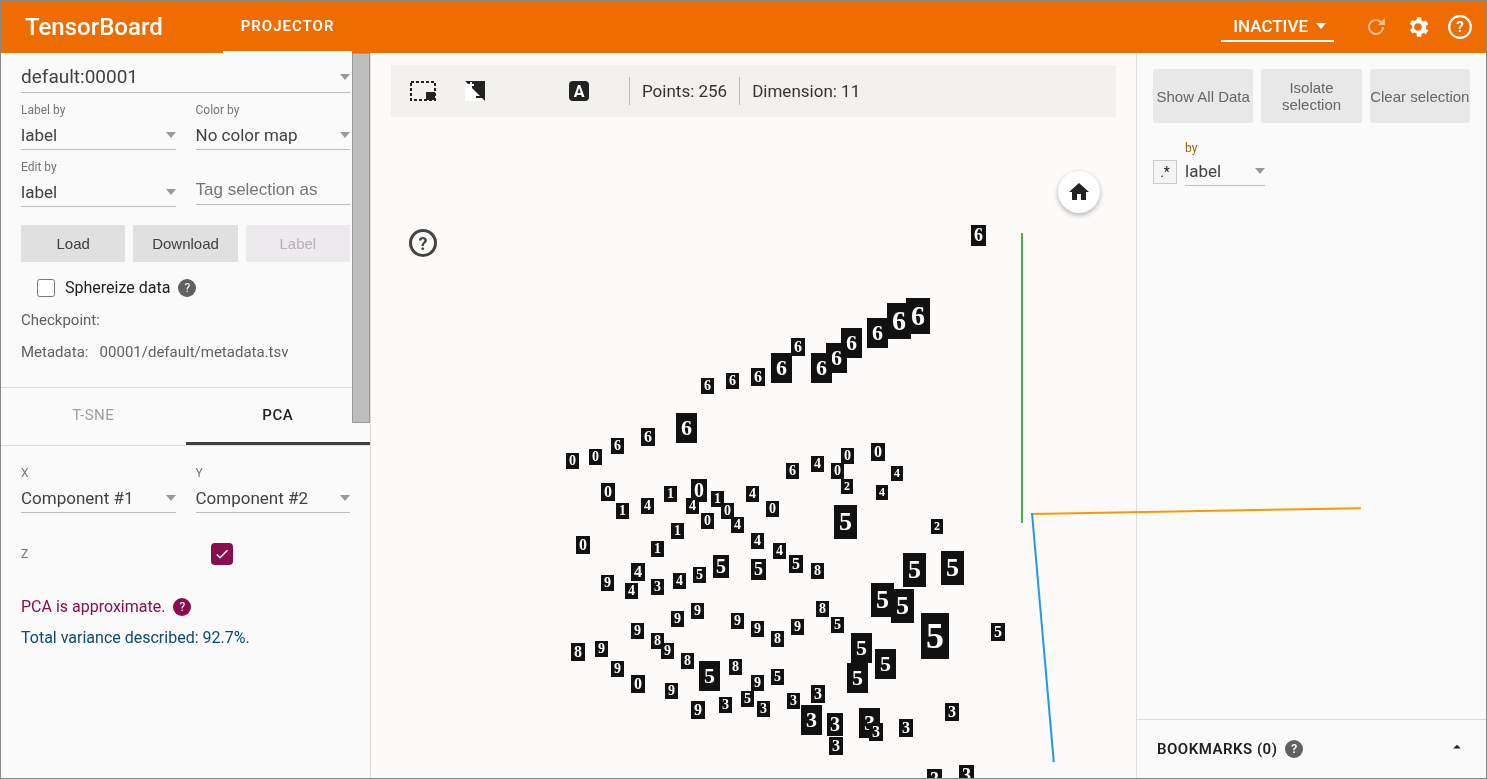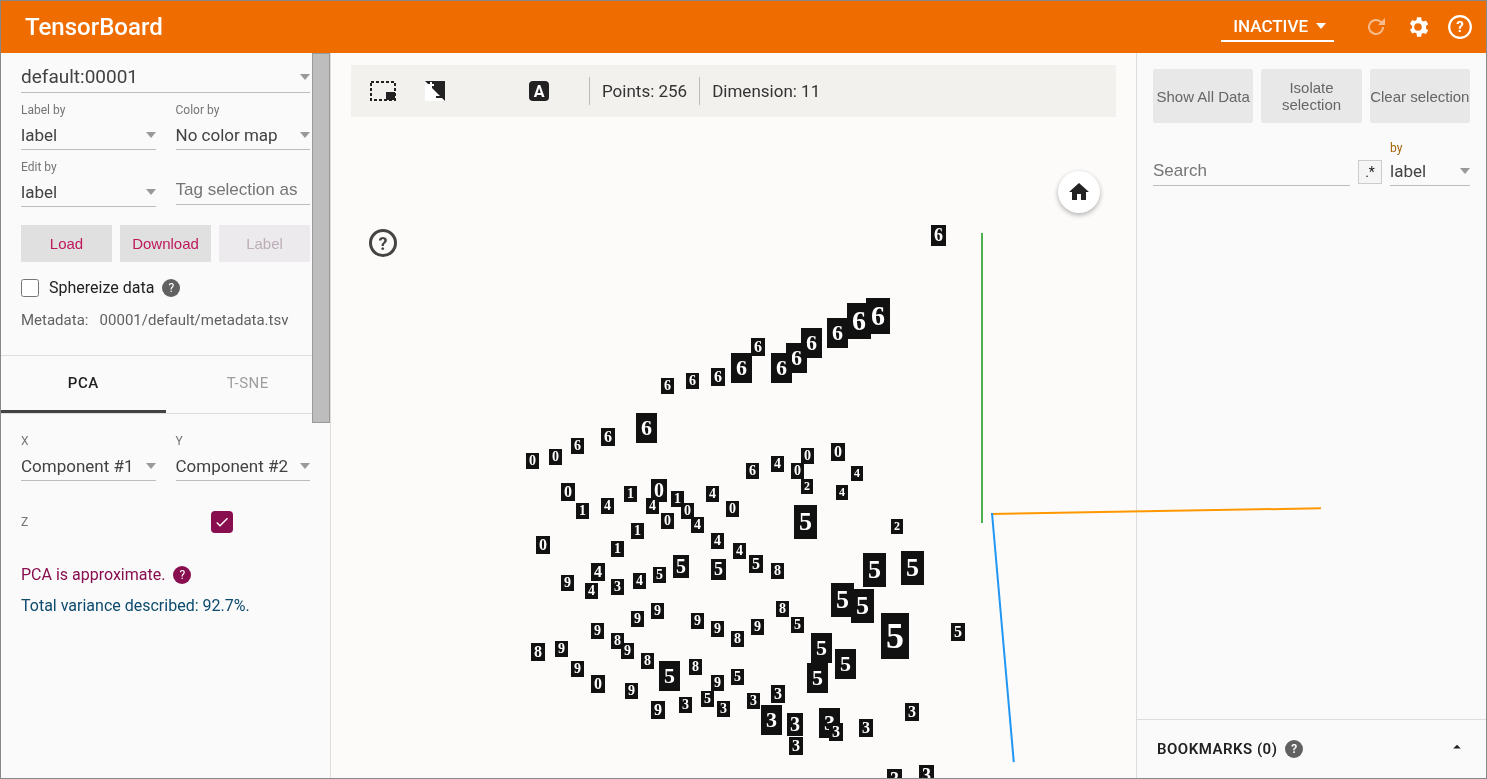--- a/index.html
+++ b/index.html
@@ -6,32 +6,32 @@
 body { font-family: Roboto, Arial, sans-serif; font-size: 14px; color: #212121; background: #fff; width: 1487px; height: 779px; overflow: hidden; border: 1px solid #888; }
 .header { background: #ef6c00; height: 52px; display: flex; align-items: center; padding: 0 12px 0 24px; color: #fff; }
 .header-title { font-size: 24px; font-weight: 500; margin-right: 60px; }
 .header-tab { font-size: 15px; font-weight: 600; letter-spacing: 1px; padding: 16px 18px; border-bottom: 3px solid #fff; }
 .header-spacer { flex: 1; }
 .status-select { display: flex; align-items: center; font-size: 17px; font-weight: 500; border-bottom: 2px solid #fff; padding: 4px 8px 4px 12px; margin-right: 14px; cursor: pointer; }
 .header-icon { width: 28px; height: 28px; display: flex; align-items: center; justify-content: center; margin-left: 14px; cursor: pointer; }
 .header-icon svg { fill: #fff; }
 .reload-icon svg { fill: rgba(255,255,255,0.55); }
 .main { display: flex; height: calc(100% - 52px); }
-.left { width: 330px; background: #fafafa; display: flex; flex-direction: column; position: relative; border-right: 1px solid #ddd; }
+.left { width: 370px; background: #fafafa; display: flex; flex-direction: column; position: relative; border-right: 1px solid #ddd; }
 .scroll-dark { position: absolute; right: 0; top: 0; width: 18px; height: 370px; background: #bdbdbd; border: 1px solid #999; }
 .left-content { padding: 8px 20px; overflow: hidden; }
 .row { display: flex; gap: 20px; margin-top: 10px; }
 .field { flex: 1; }
 .field-label { font-size: 12px; color: #757575; margin-bottom: 4px; }
 .field-value { font-size: 17px; color: #424242; border-bottom: 1px solid #bdbdbd; padding: 4px 0; display: flex; align-items: center; justify-content: space-between; cursor: pointer; }
 .input-line { font-size: 17px; color: #9e9e9e; border: none; border-bottom: 1px solid #bdbdbd; padding: 4px 0; background: transparent; width: 100%; outline: none; }
 .btn-row { display: flex; gap: 8px; margin-top: 18px; }
-.btn-gray { flex: 1; background: #e0e0e0; border: none; padding: 10px 0; font-size: 15px; color: #be185d; cursor: pointer; }
+.btn-gray { flex: 1; background: #e0e0e0; border: none; padding: 10px 0; font-size: 15px; color: #404040; cursor: pointer; }
 .btn-gray.disabled { background: #eceaec; color: #bcaeb8; }
-.check-row { display: flex; align-items: center; margin-top: 16px; font-size: 16px; }
+.check-row { display: flex; align-items: center; margin-top: 16px; font-size: 16px; margin-left: 16px; }
 .check-row input { width: 18px; height: 18px; margin-right: 10px; }
 .help-dot { display: inline-flex; width: 18px; height: 18px; border-radius: 50%; background: #616161; color: #fff; font-size: 12px; align-items: center; justify-content: center; margin-left: 8px; }
 .meta-row { font-size: 15px; color: #616161; margin-top: 14px; }
 .tabs { display: flex; border-top: 1px solid #ddd; border-bottom: 1px solid #ddd; margin-top: 18px; }
 .tab { flex: 1; text-align: center; padding: 18px 0; font-size: 15px; color: #9e9e9e; cursor: pointer; letter-spacing: 0.5px; }
 .tab.active { color: #212121; font-weight: 500; border-bottom: 3px solid #424242; }
 .pca-section { padding: 10px 20px; }
 .pca-check { width: 22px; height: 22px; background: #880e4f; border-radius: 4px; display: flex; align-items: center; justify-content: center; margin-top: 20px; margin-left: 10px; }
 .pca-approx { color: #880e4f; font-size: 16px; margin-top: 32px; display: flex; align-items: center; }
 .help-dot.pink { background: #880e4f; }
@@ -61,20 +61,21 @@
 .bookmarks { border-top: 1px solid #ddd; padding: 18px 20px; font-size: 15px; font-weight: 600; letter-spacing: 0.5px; display: flex; align-items: center; cursor: pointer; }
 .bookmarks .chev { margin-left: auto; }
 .caret { width: 0; height: 0; border-left: 5px solid transparent; border-right: 5px solid transparent; border-top: 6px solid #999; margin-left: 8px; }
 .caret.white { border-top-color: #fff; }
 </style>
 </head>
 <body>
 
 <div class="header">
   <div class="header-title">TensorBoard</div>
+  <div class="header-tab">PROJECTOR</div>
   <div class="header-spacer"></div>
   <div class="status-select">
     <span>INACTIVE</span>
       <div class="caret white"></div>
   </div>
   <div class="header-icon reload-icon">
     <svg width="24" height="24" viewBox="0 0 24 24">
         <path d="M17.65 6.35A8 8 0 1 0 20 12h-2a6 6 0 1 1-1.76-4.24L14 10h7V3l-3.35 3.35z"></path>
       </svg>
   </div>
@@ -131,25 +132,26 @@
       <div class="btn-row">
         <button class="btn-gray">Load</button>
         <button class="btn-gray">Download</button>
         <button class="btn-gray disabled">Label</button>
       </div>
       <div class="check-row">
         <input type="checkbox" style="">
         <span>Sphereize data</span>
         <span class="help-dot">?</span>
       </div>
+      <div class="meta-row">Checkpoint:</div>
       <div class="meta-row"><span>Metadata:</span>&nbsp;&nbsp;&nbsp;<span>00001/default/metadata.tsv</span></div>
     </div>
     <div class="tabs">
+      <div class="tab">T-SNE</div>
       <div class="tab active">PCA</div>
-      <div class="tab">T-SNE</div>
     </div>
     <div class="pca-section">
       <div class="row">
         <div class="field">
           <div class="field-label">X</div>
           <div class="field-value">
               <span>Component #1</span>
               <div class="caret"></div>
             </div>
         </div>
@@ -325,23 +327,20 @@
   </div>
 
   <div class="right">
     <div class="right-top">
       <div class="btn3-row">
         <button class="btn-light">Show All Data</button>
         <button class="btn-light">Isolate selection</button>
         <button class="btn-light">Clear selection</button>
       </div>
       <div class="search-row">
-        <div class="search-field">
-          <input class="input-line" placeholder="Search" style="">
-        </div>
         <div class="regex-btn">.*</div>
         <div class="by-field">
           <div class="by-label">by</div>
           <div class="field-value" style="font-size:17px;">
               <span>label</span>
               <div class="caret"></div>
             </div>
         </div>
       </div>
     </div>

